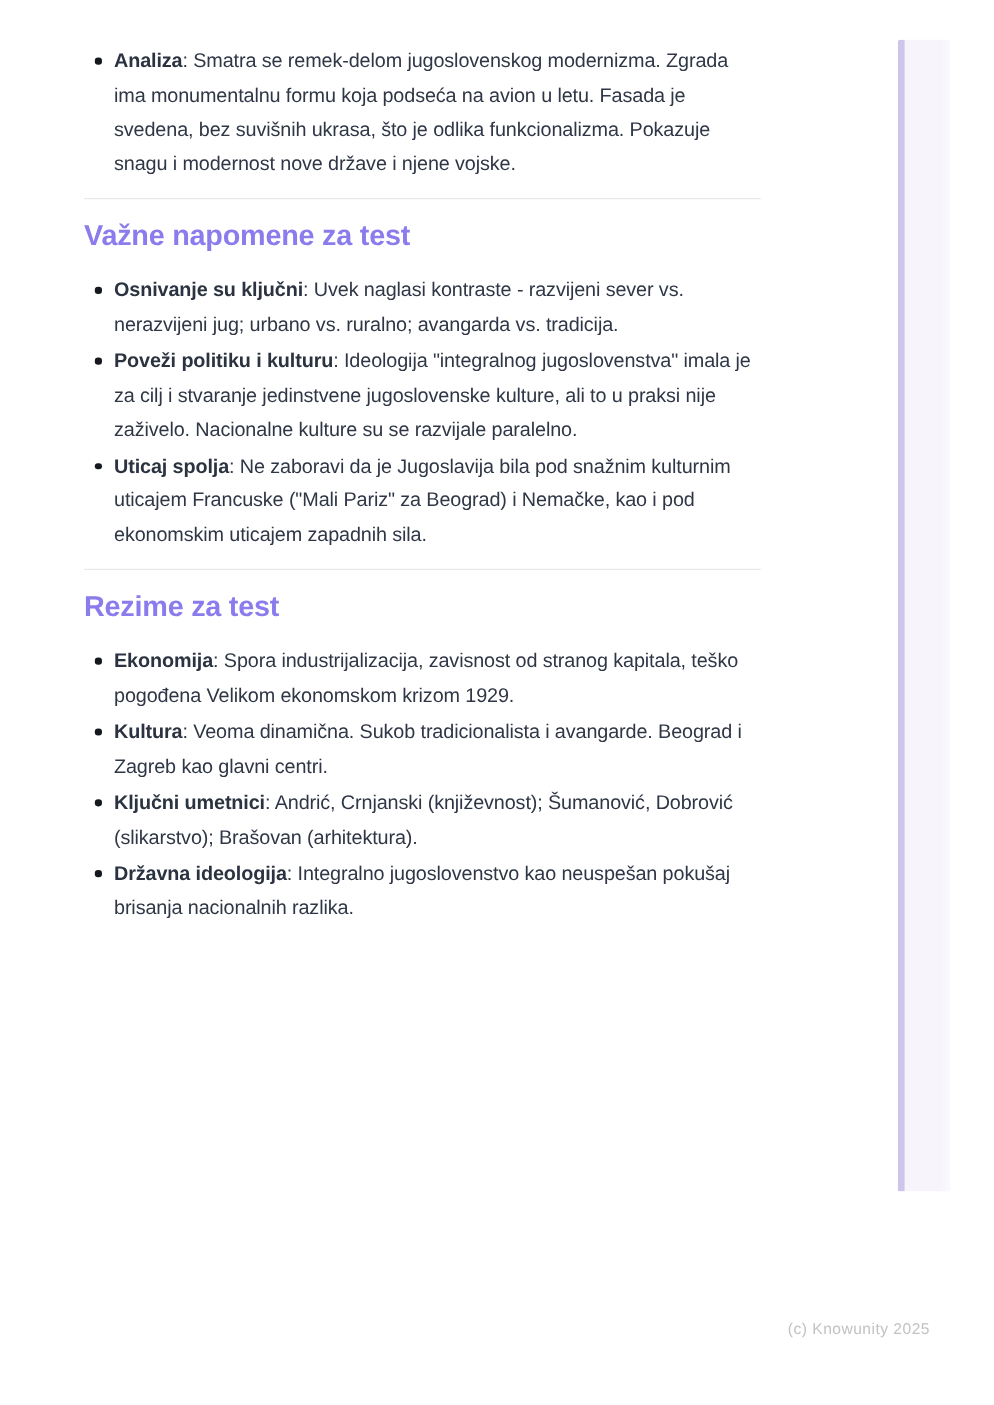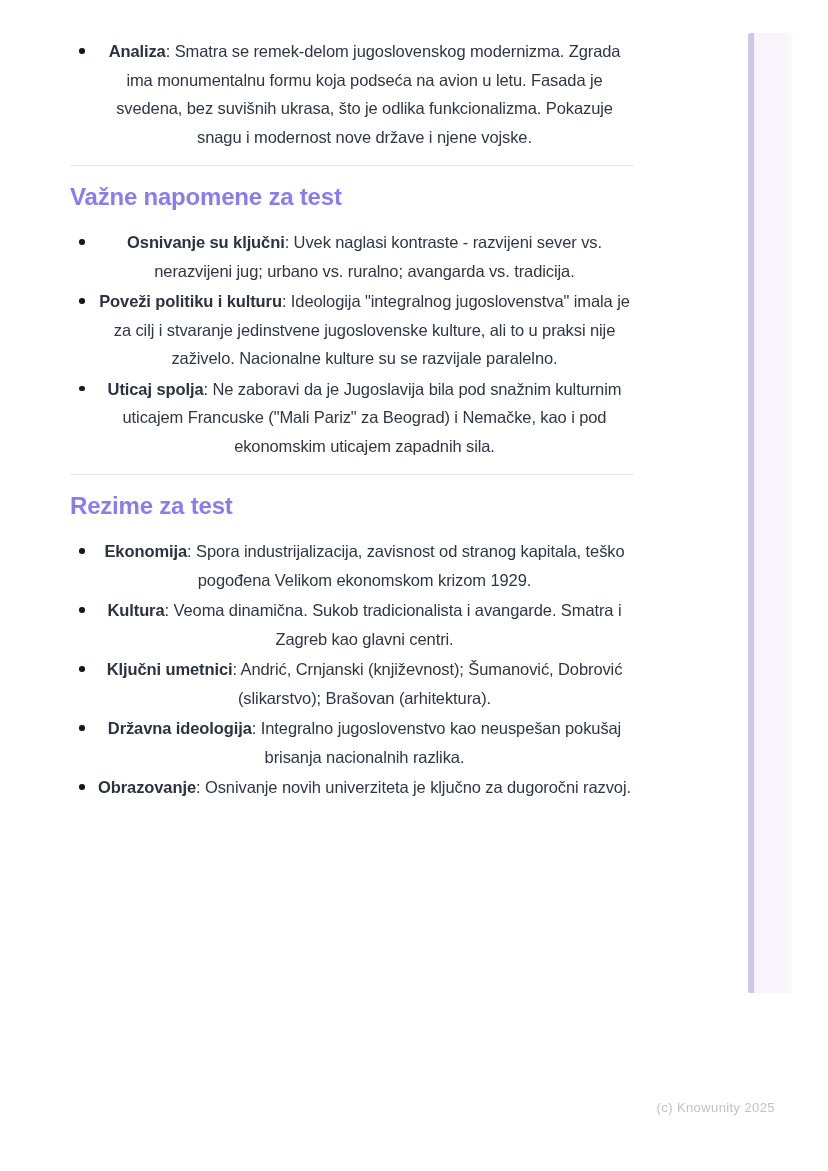--- a/index.html
+++ b/index.html
@@ -23,21 +23,20 @@
     padding: 0 0 0 25px;
     list-style: none;
     font-size: 16.5px;
     line-height: 28.5px;
   }
   ul.bullets.intro { margin-top: 37px; }
   ul.bullets li {
     position: relative;
     margin-bottom: 2px;
     letter-spacing: -0.1px;
-    text-align: center;
   }
   ul.bullets li::before {
     content: "";
     position: absolute;
     left: -16px;
     top: 11px;
     width: 5.5px;
     height: 5.5px;
     border-radius: 50%;
     background: #15181f;
@@ -105,26 +104,25 @@
 
   <hr class="divider">
 
   <h2 class="section-heading">Rezime za test</h2>
 
   <ul class="bullets">
 
 
       <li><strong>Ekonomija</strong><span>: Spora industrijalizacija, zavisnost od stranog kapitala, teško pogođena Velikom ekonomskom krizom 1929.</span></li>
 
-      <li><strong>Kultura</strong><span>: Veoma dinamična. Sukob tradicionalista i avangarde. Smatra i Zagreb kao glavni centri.</span></li>
+      <li><strong>Kultura</strong><span>: Veoma dinamična. Sukob tradicionalista i avangarde. Beograd i Zagreb kao glavni centri.</span></li>
 
       <li><strong>Ključni umetnici</strong><span>: Andrić, Crnjanski (književnost); Šumanović, Dobrović (slikarstvo); Brašovan (arhitektura).</span></li>
 
       <li><strong>Državna ideologija</strong><span>: Integralno jugoslovenstvo kao neuspešan pokušaj brisanja nacionalnih razlika.</span></li>
 
-      <li><strong>Obrazovanje</strong><span>: Osnivanje novih univerziteta je ključno za dugoročni razvoj.</span></li>
     </ul>
 
 </div>
 
 <div class="next-page-edge"></div>
 
 <div class="footer">(c) Knowunity 2025</div>
 
 </body></html>

